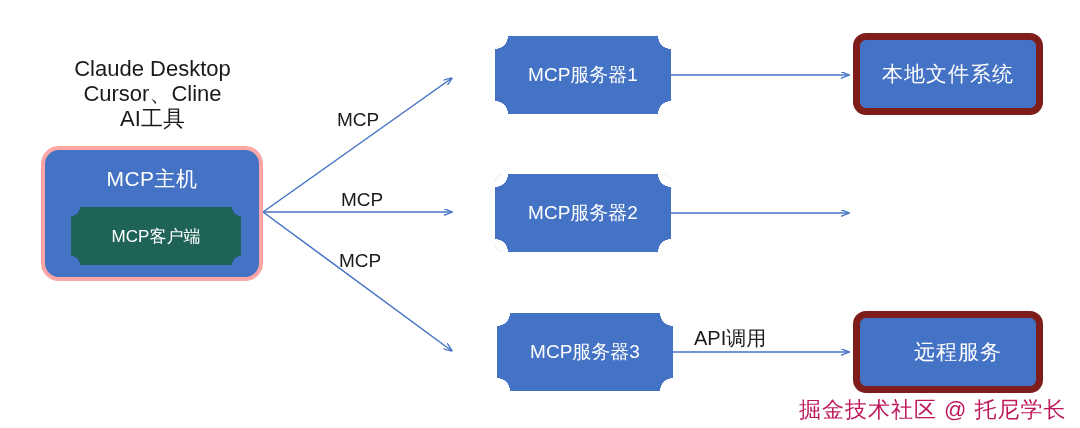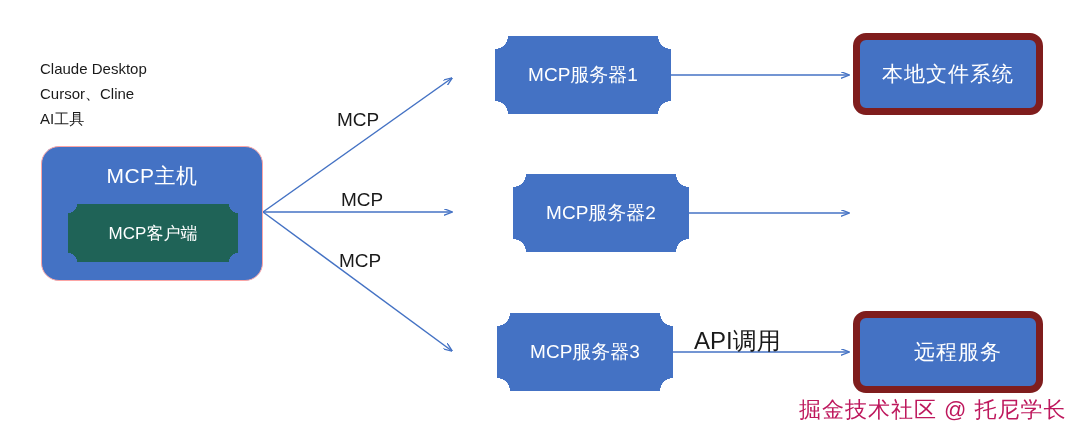--- a/index.html
+++ b/index.html
@@ -23,33 +23,34 @@
     height: 428px;
     pointer-events: none;
   }
 
   
   .host-caption {
     position: absolute;
     left: 40px;
     top: 56px;
     width: 225px;
+    text-align: center;
     color: #1a1a1a;
-    font-size: 15px;
+    font-size: 22px;
     line-height: 25px;
     white-space: nowrap;
   }
   .host-box {
     position: absolute;
     left: 41px;
     top: 146px;
     width: 222px;
     height: 135px;
     background: #4472C4;
-    border: 1px solid #fca5a5;
+    border: 4px solid #fca5a5;
     border-radius: 18px;
     box-sizing: border-box;
   }
   .host-title {
     position: absolute;
     left: 0;
     top: 15px;
     width: 100%;
     text-align: center;
     color: #ffffff;
@@ -102,21 +103,21 @@
     -webkit-mask-composite: source-in;
     mask-image:
        radial-gradient(circle 13px at 0 0, transparent 99%, #000 100%),
        radial-gradient(circle 13px at 100% 0, transparent 99%, #000 100%),
        radial-gradient(circle 13px at 0 100%, transparent 99%, #000 100%),
        radial-gradient(circle 13px at 100% 100%, transparent 99%, #000 100%);
     mask-composite: intersect;
     margin-left: 37px;
   }
   #server-1 { left: 458px; top: 36px; }
-  #server-2 { left: 476px; top: 174px; }
+  #server-2 { left: 458px; top: 174px; border-radius: 8px; }
   #server-3 { left: 460px; top: 313px; }
 
   
   .resource-box {
     position: absolute;
     width: 190px;
     height: 82px;
     background: #4472C4;
     border: 7px solid #7f1d1d;
     border-radius: 13px;
@@ -136,21 +137,21 @@
   .edge-label {
     position: absolute;
     color: #1a1a1a;
     font-size: 19px;
     white-space: nowrap;
     margin-top: 12px;
   }
   #label-mcp-1 { left: 337px; top: 97px; }
   #label-mcp-2 { left: 341px; top: 177px; }
   #label-mcp-3 { left: 339px; top: 238px; }
-  #label-api    { left: 694px; top: 313px; font-size: 24px; }
+  #label-api    { left: 694px; top: 313px; font-size: 20px; }
 
   
   #watermark {
     position: absolute;
     left: 768px;
     top: 395px;
     font-size: 22px;
     color: #be185d;
     white-space: nowrap;
     letter-spacing: 1px;

